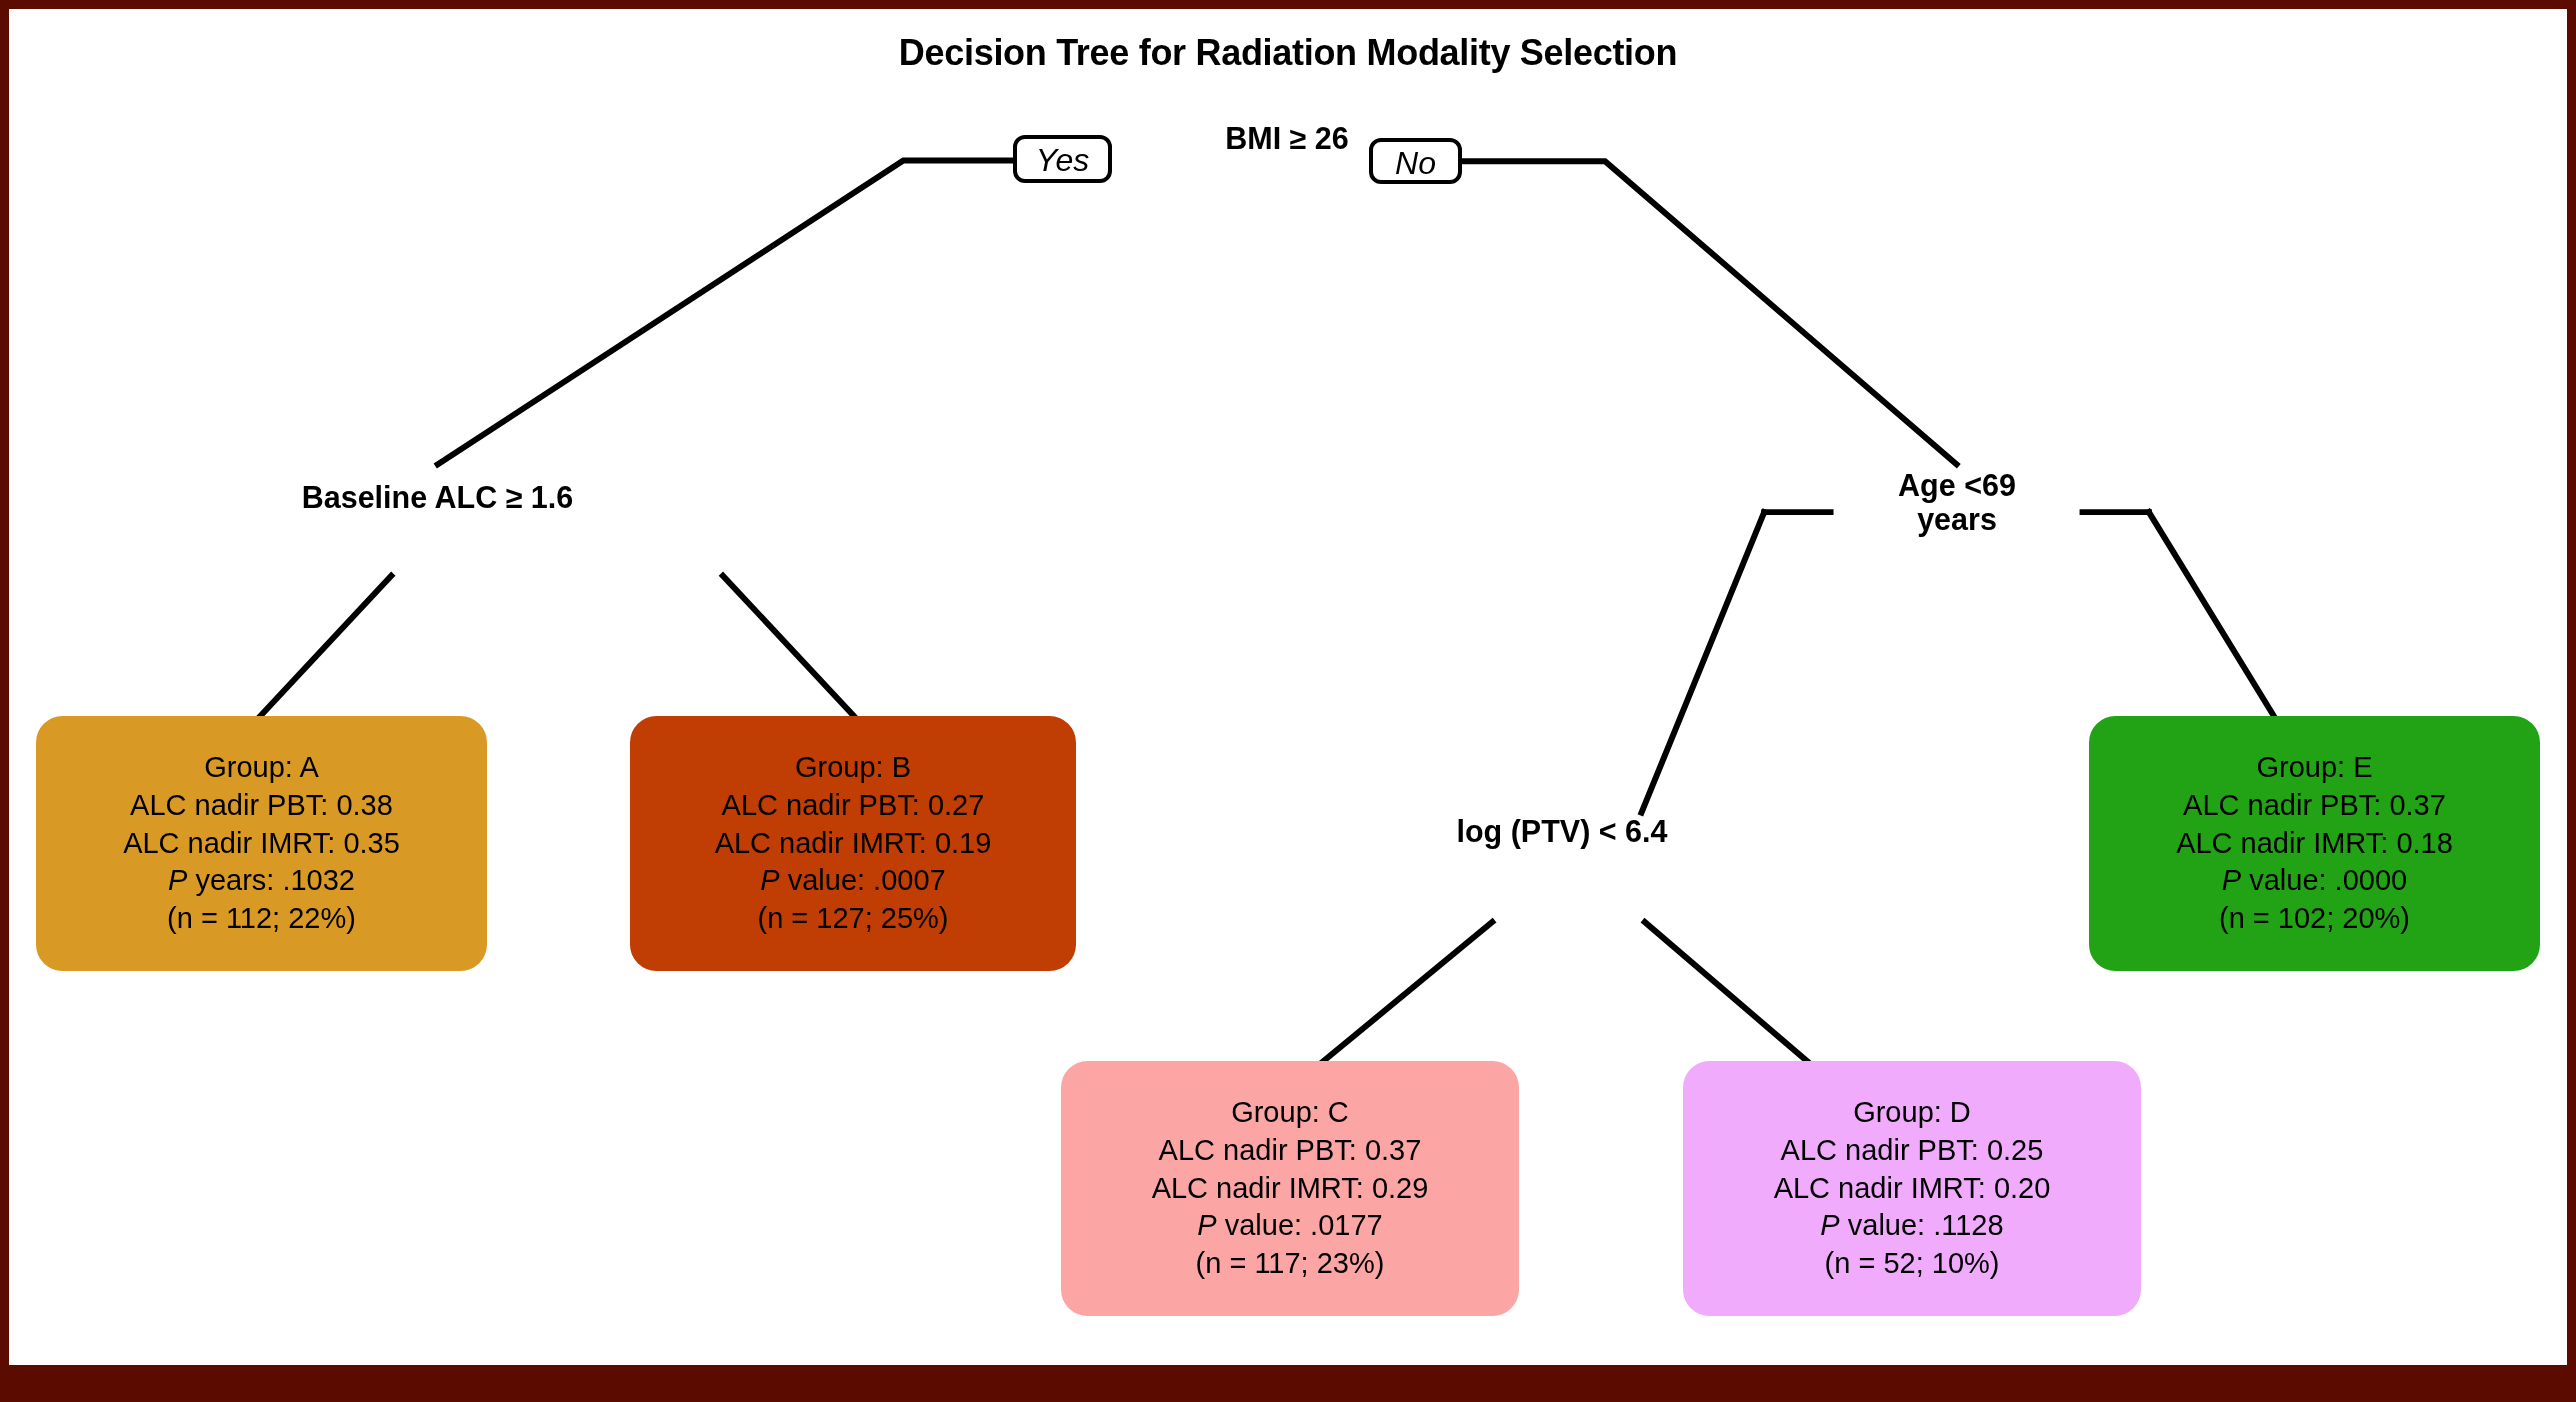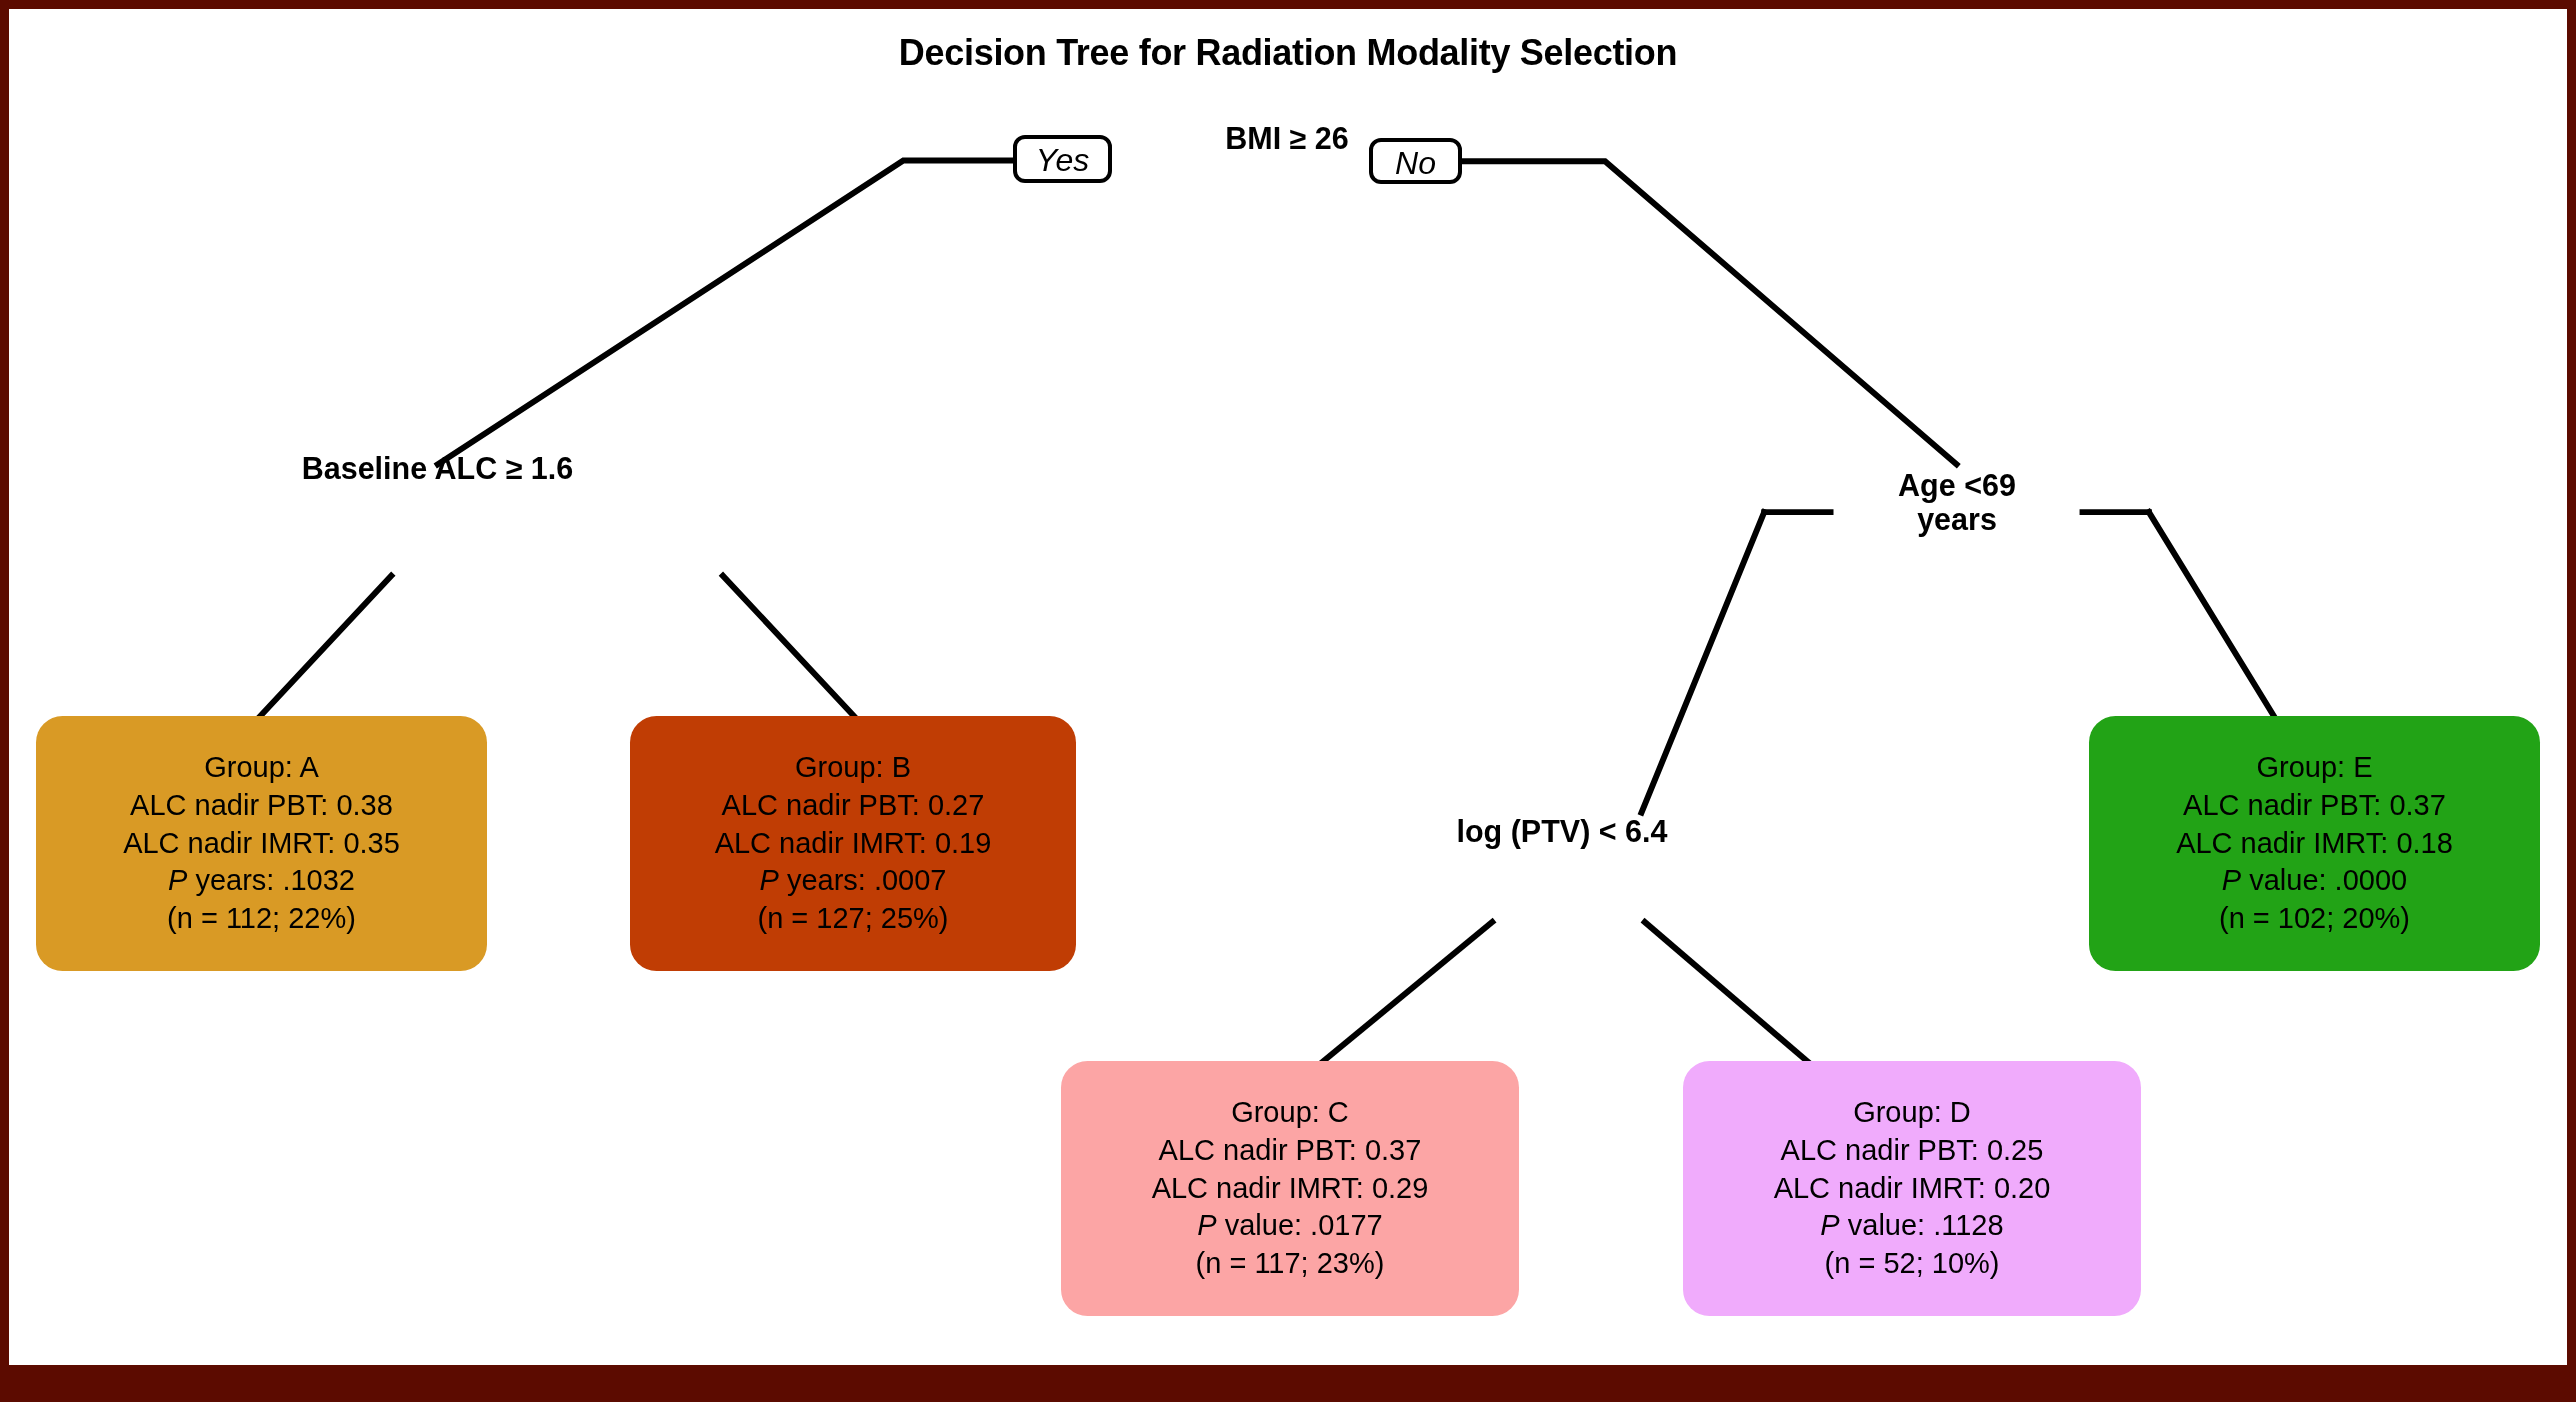--- a/index.html
+++ b/index.html
@@ -50,21 +50,21 @@
   .decision-label {
     position: absolute;
     font-size: 30.5px;
     font-weight: bold;
     color: #000000;
     text-align: center;
     line-height: 1.12;
     white-space: nowrap;
   }
   #node-bmi        { left: 1141px; top: 121px;  width: 292px; }
-  #node-baseline   { left: 192px;  top: 451px;  width: 491px; }
+  #node-baseline   { left: 192px;  top: 480px;  width: 491px; }
   #node-age        { left: 1831px; top: 468px;  width: 252px; white-space: normal; }
   #node-ptv        { left: 1330px; top: 814px; width: 464px; }
 
   
   .edge-pill {
     position: absolute;
     border: 4.6px solid #000000;
     border-radius: 12px;
     background: #ffffff;
     font-style: italic;
@@ -156,21 +156,21 @@
     <div class="line">ALC nadir PBT: 0.38</div>
     <div class="line">ALC nadir IMRT: 0.35</div>
     <div class="line"><span class="pital">P</span><span> years: .1032</span></div>
     <div class="line">(n = 112; 22%)</div>
   </div>
 
   <div class="leaf" id="leaf-b" style="background-color: rgb(192, 61, 4);">
     <div class="line">Group: B</div>
     <div class="line">ALC nadir PBT: 0.27</div>
     <div class="line">ALC nadir IMRT: 0.19</div>
-    <div class="line"><span class="pital">P</span><span> years: .0007</span></div>
+    <div class="line"><span class="pital">P</span><span> value: .0007</span></div>
     <div class="line">(n = 127; 25%)</div>
   </div>
 
   <div class="leaf" id="leaf-c" style="background-color: #fca5a5;">
     <div class="line">Group: C</div>
     <div class="line">ALC nadir PBT: 0.37</div>
     <div class="line">ALC nadir IMRT: 0.29</div>
     <div class="line"><span class="pital">P</span><span> value: .0177</span></div>
     <div class="line">(n = 117; 23%)</div>
   </div>

